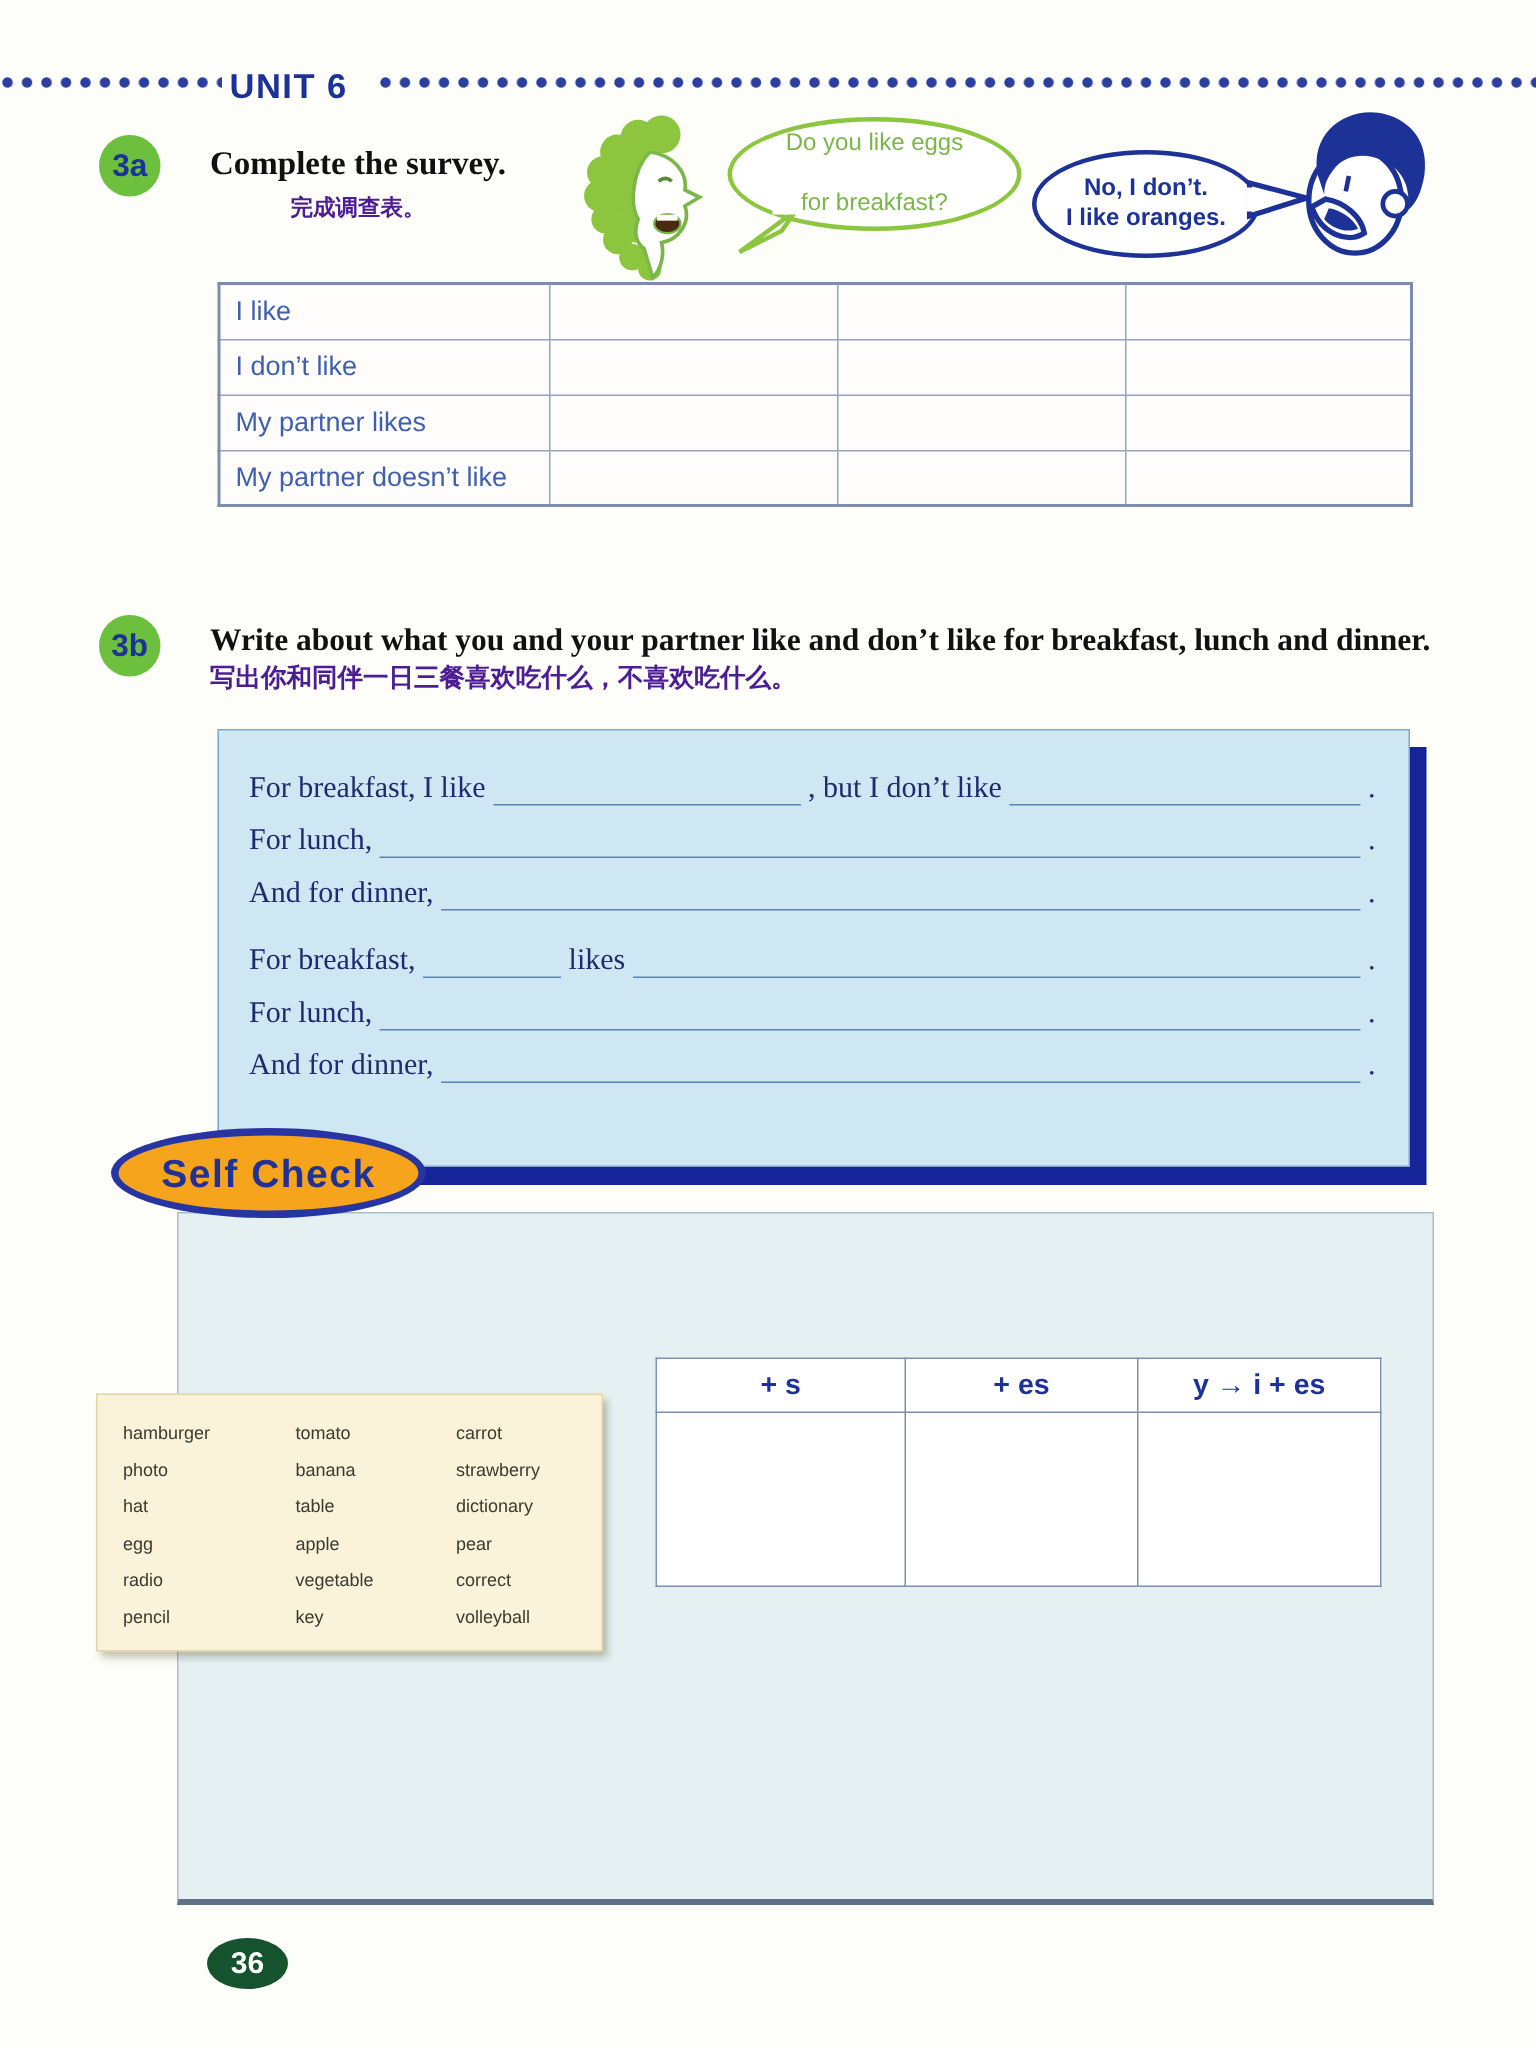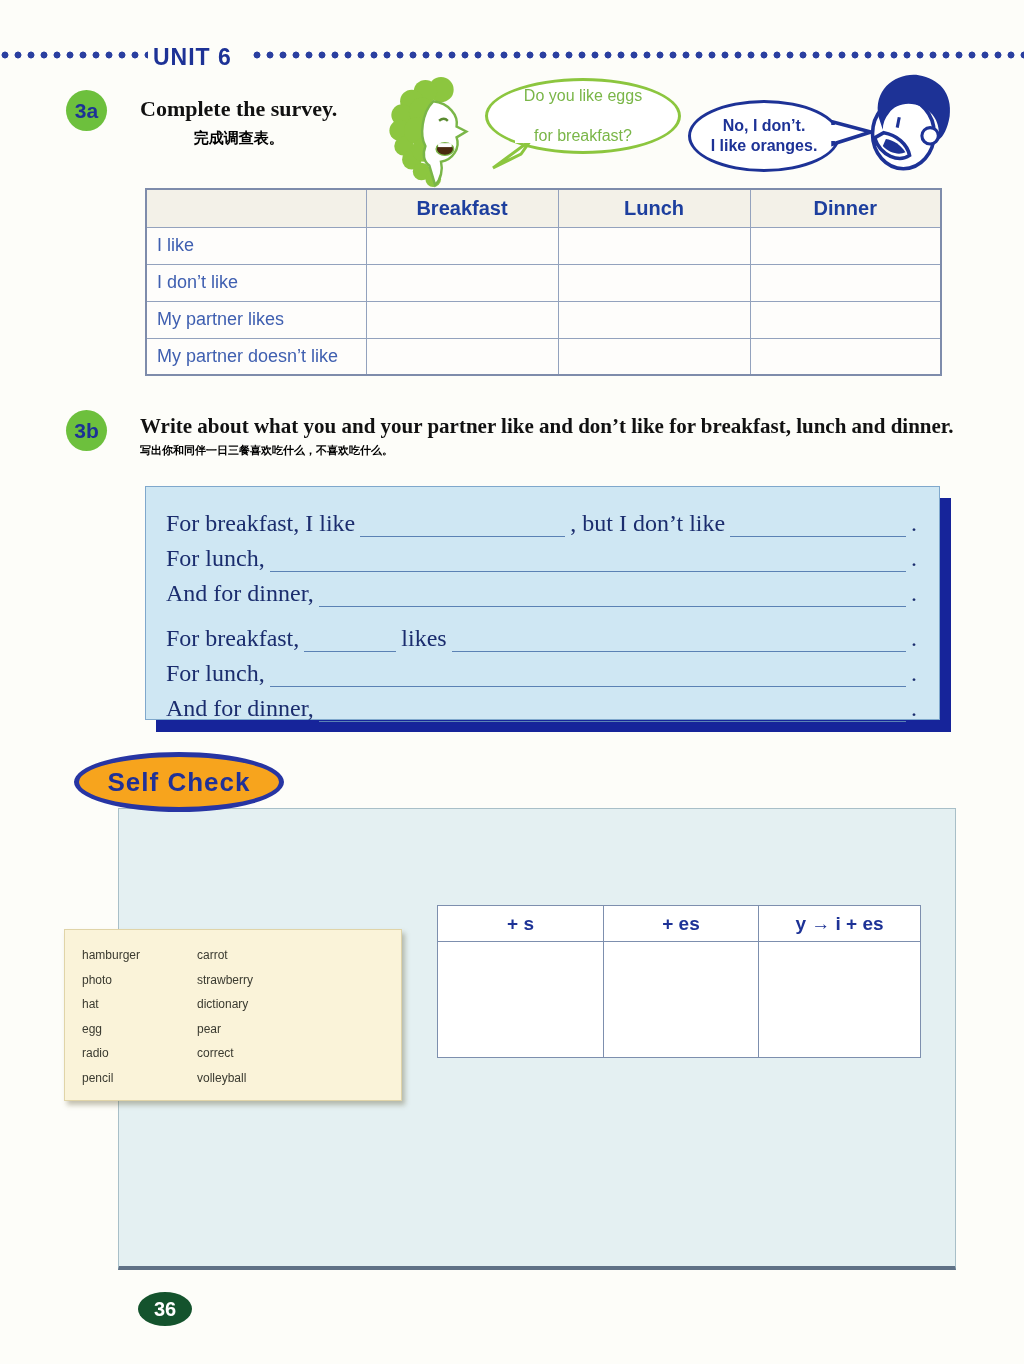--- a/index.html
+++ b/index.html
@@ -20,21 +20,21 @@
     font-weight:bold; font-size:23px; color:#1d3296; letter-spacing:1px;
   }
   
   .badge {
     position:absolute; width:41px; height:41px; border-radius:50%;
     background:#6dc03d; color:#1d3296; font-weight:bold; font-size:21px;
     display:flex; align-items:center; justify-content:center;
   }
   
   .sec-title { font-family:"Liberation Serif", serif; font-weight:bold; font-size:22px; color:#111; }
-  .sec-zh { font-size:15px; color:#000000; font-weight:bold; }
+  .sec-zh { font-size:15px; color:#4c1d95; font-weight:bold; }
   #t3a { position:absolute; left:140px; top:96px;text-align:center; }
   #t3a .sec-zh { margin-top:7px; }
   
   #cartoons { position:absolute; left:385px; top:68px; width:580px; height:120px; }
   .bubble {
     position:absolute; background:#fff; border-radius:50%;
     display:flex; flex-direction:column; align-items:center; justify-content:center;
     text-align:center; line-height:1.25;
   }
   #green-bubble { left:100px; top:10px; width:196px; height:76px; border:3px solid #8cc63f; color:#7ab648; font-size:16px;gap:20px; }
@@ -45,27 +45,27 @@
     position:absolute; left:145px; top:188px; width:795px;
     border-collapse:collapse; table-layout:fixed; background:#fefdfb;
     border:2px solid #7e8cab;
   }
   #survey th, #survey td { border:1px solid #93a2bd; }
   #survey th { height:38px; background:#f3f1e8; color:#1d3f9e; font-size:20px; font-weight:bold; }
   #survey td { height:37px; font-size:18px; color:#3f5fb0; padding-left:10px; }
   
   #t3b { position:absolute; left:140px; top:412px; width:818px; }
   #t3b .sec-title { font-size:21px; line-height:1.35; display:inline; }
-  #t3b .sec-zh { display:inline; font-size:11px; }
+  #t3b .sec-zh { display:inline; font-size:17px; }
   #writing-box {
-    position:absolute; left:145px; top:486px; width:795px; height:234px;
+    position:absolute; left:145px; top:486px; width:795px; height:292px;
     background:#cfe7f3; border:1px solid #7fa8cc;
     box-shadow:11px 12px 0 #16249a;
     padding:15px 22px 0 20px;
-    font-family:"Liberation Serif", serif; font-size:24px; color:#1b2d6e;
+    font-family:"Liberation Serif", serif; font-size:20px; color:#1b2d6e;
   }
   .wline { display:flex; align-items:flex-end; height:35px; }
   .wline .wt { white-space:pre; }
   .blank { border-bottom:1.6px solid #5b82b4; height:26px; margin:0 5px; }
   .grow { flex:1; }
   .wgap { height:10px; }
   
   #selfcheck-oval {
     position:absolute; left:74px; top:752px; width:210px; height:60px;
     background:#f7a41d; border:5px solid #2735a3; border-radius:50%;
@@ -171,26 +171,20 @@
   </div>
 
   <table id="survey">
     <colgroup>
         <col style="width:220px">
         <col style="width:192px">
         <col style="width:192px">
         <col style="width:191px">
       </colgroup>
     <tbody>
-        <tr>
-      <th></th>
-      <th>Breakfast</th>
-      <th>Lunch</th>
-      <th>Dinner</th>
-    </tr>
     <tr>
       <td>I like</td>
       <td></td>
           <td></td>
           <td></td>
     </tr>
     <tr>
       <td>I don’t like</td>
       <td></td>
           <td></td>
@@ -264,20 +258,28 @@
   </div>
 
   <div id="word-box">
     <div class="wcol">
       <span>hamburger</span>
       <span>photo</span>
       <span>hat</span>
       <span>egg</span>
       <span>radio</span>
       <span>pencil</span>
+    </div>
+    <div class="wcol">
+      <span>tomato</span>
+      <span>banana</span>
+      <span>table</span>
+      <span>apple</span>
+      <span>vegetable</span>
+      <span>key</span>
     </div>
     <div class="wcol">
       <span>carrot</span>
       <span>strawberry</span>
       <span>dictionary</span>
       <span>pear</span>
       <span>correct</span>
       <span>volleyball</span>
     </div>
   </div>

